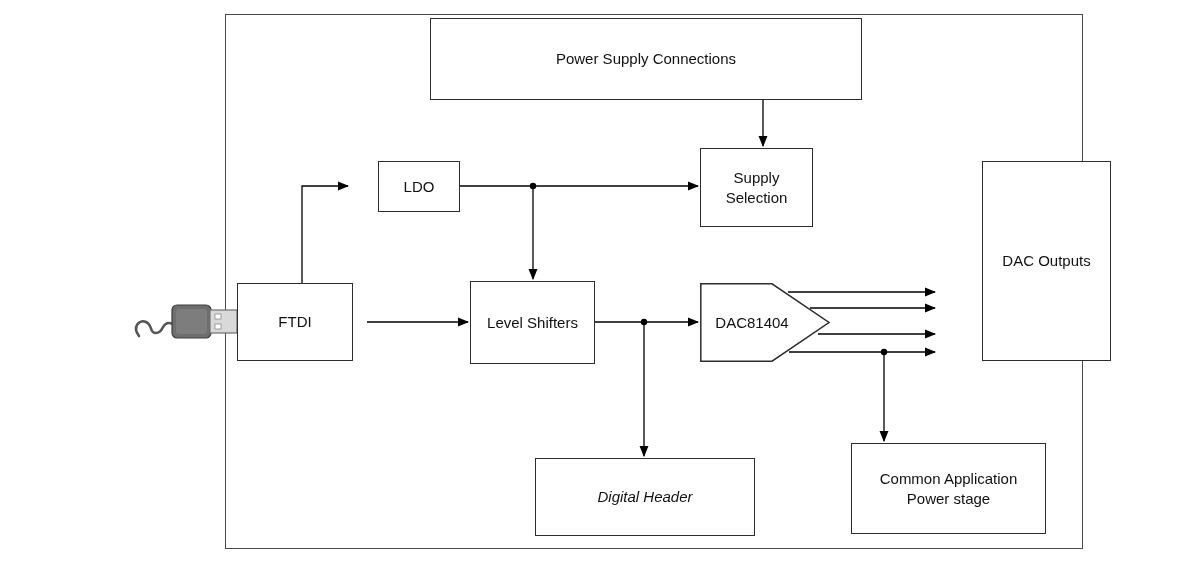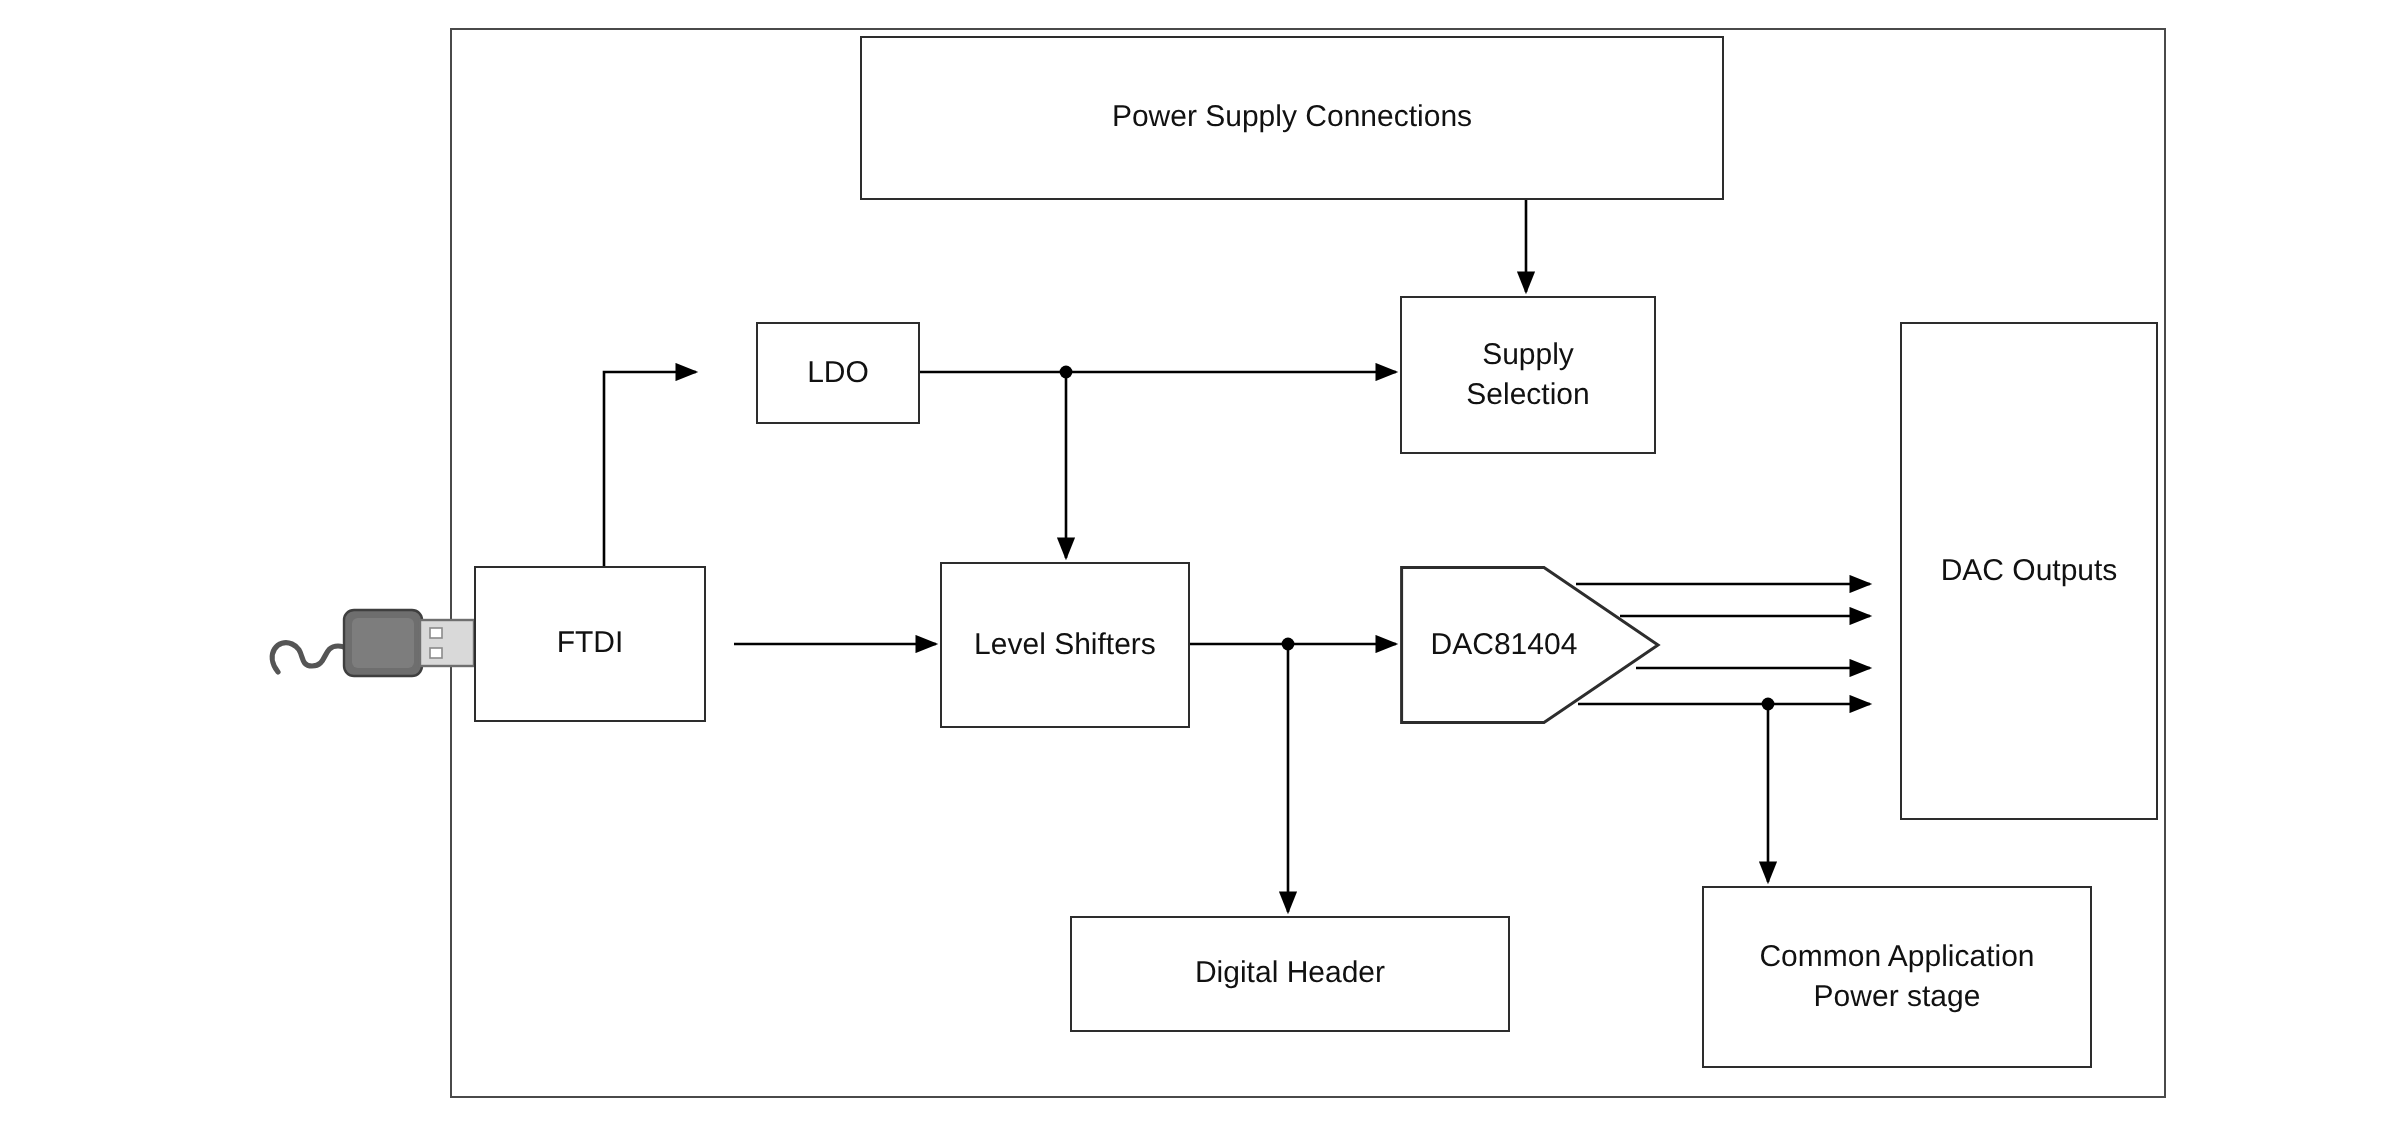--- a/index.html
+++ b/index.html
@@ -39,26 +39,26 @@
     color: #111111;
     z-index: 3;
   }
   .box.borderless {
     border: none;
     background: transparent;
     z-index: 4;
   }
   .b-power-supply   { left: 430px; top: 18px;  width: 432px; height: 82px; }
   .b-ldo            { left: 350px; top: 161px; width: 82px;  height: 51px; margin-left: 28px; }
-  .b-supply-sel     { left: 700px; top: 148px; width: 128px; height: 79px; padding: 0 8px; }
+  .b-supply-sel     { left: 700px; top: 148px; width: 113px; height: 79px; padding: 0 8px; }
   .b-ftdi           { left: 237px; top: 283px; width: 116px; height: 78px; justify-content: center; }
   .b-level-shifters { left: 470px; top: 281px; width: 125px; height: 83px; justify-content: center; }
   .b-dac81404       { left: 700px; top: 283px; width: 104px; height: 79px; }
-  .b-dac-outputs    { left: 950px; top: 161px; width: 129px; height: 249px; }
-  .b-digital-header { left: 535px; top: 458px; width: 220px; height: 58px; }
+  .b-dac-outputs    { left: 982px; top: 161px; width: 129px; height: 200px; }
+  .b-digital-header { left: 535px; top: 458px; width: 220px; height: 78px; font-style: italic; }
   .b-common-app     { left: 851px; top: 443px; width: 195px; height: 91px; padding: 0 8px; }
 </style>
 </head>
 <body>
 
 <div class="canvas">
 
   <div class="board-outline"></div>
 
   <svg class="wires" width="1200" height="564" viewBox="0 0 1200 564">

